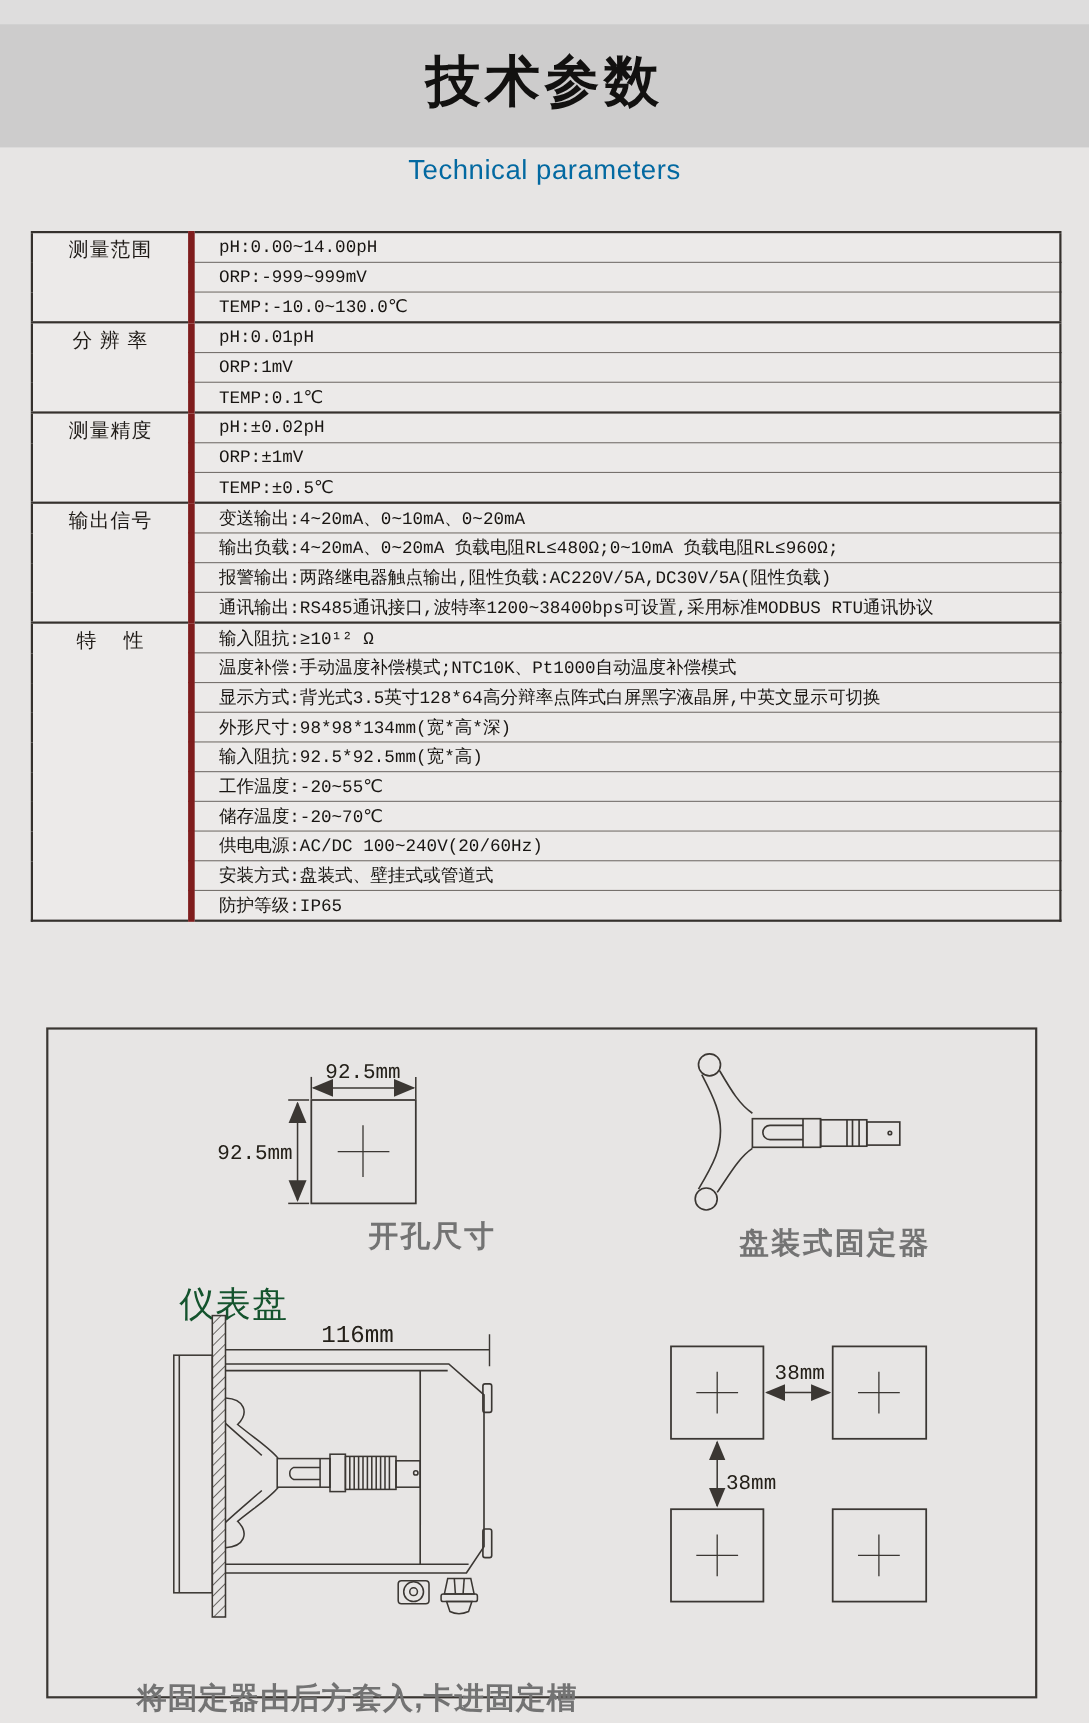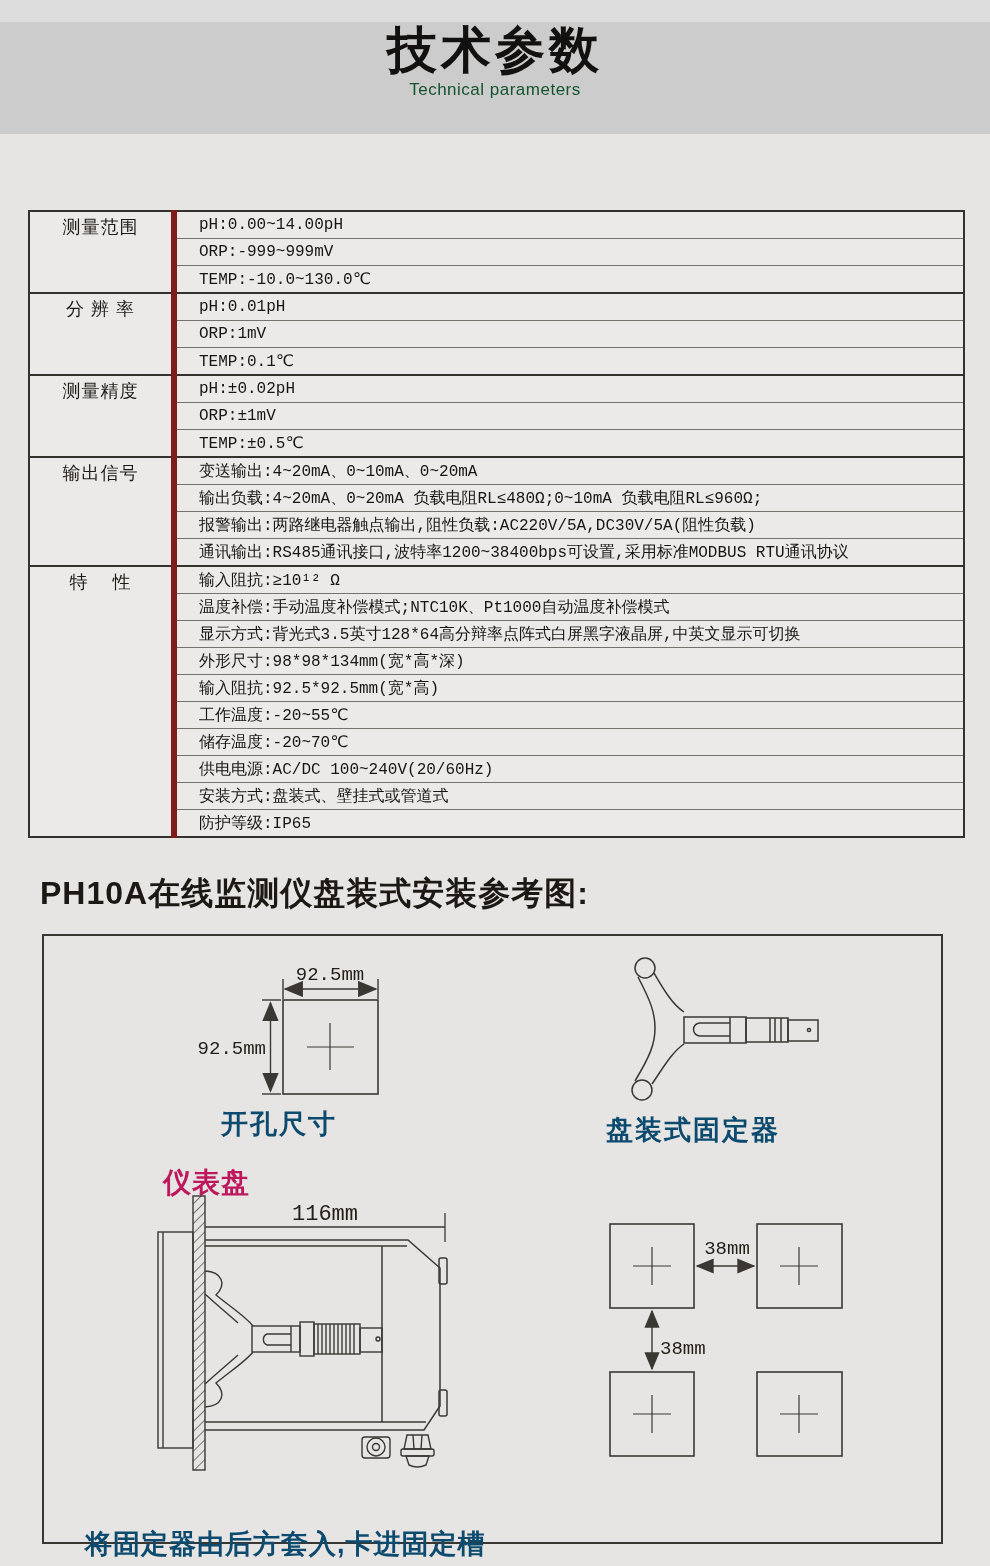--- a/index.html
+++ b/index.html
@@ -1,43 +1,43 @@
 <!DOCTYPE html>
 <html><head>
 <meta charset="utf-8">
 <style>
   html,body{margin:0;padding:0;background:#e7e5e4;}
   #page{position:relative;width:990px;height:1566px;overflow:hidden;background:#e7e5e4;
         font-family:"Liberation Sans","DejaVu Sans",sans-serif;color:#242019;}
   .topstrip{position:absolute;left:0;top:0;width:990px;height:22px;background:#dedddd;}
   .band{position:absolute;left:0;top:22px;width:990px;height:112px;background:#cdcccc;text-align:center;}
-  .band h1{margin:0;padding-top:0;font-size:50px;line-height:56px;font-weight:bold;
+  .band h1{margin:0;padding-top:24px;font-size:50px;line-height:56px;font-weight:bold;
            letter-spacing:4px;color:#121110;}
-  .band .sub{font-size:17px;line-height:24px;color:#14532d;letter-spacing:.5px;}
+  .band .sub{font-size:25px;line-height:24px;color:#0369a1;letter-spacing:.5px;margin-top:41px;}
 
   table.spec{position:absolute;left:28px;top:210px;width:937px;border-collapse:collapse;
              background:#eceae9;border:2px solid #35312d;table-layout:fixed;}
   .spec col.c1{width:145px;}
   .spec td{height:26px;padding:0;}
   .spec td.lbl{border-right:6px solid #7f1d1d;text-align:center;vertical-align:top;
                padding-top:3px;font-size:18px;font-weight:500;white-space:pre;
                letter-spacing:1px;color:#1f1b17;}
   .spec td.val{border-top:1px solid #76716d;padding-left:22px;font-size:16px;white-space:nowrap;
                font-family:"Liberation Mono","DejaVu Sans Mono","DejaVu Sans",monospace;color:#181512;}
   .spec tr.gs td{border-top:2px solid #35312d;}
 
   .section-title{position:absolute;left:40px;top:872px;font-size:32px;font-weight:600;
                  letter-spacing:1px;color:#1c1814;}
 
   .diagram{position:absolute;left:42px;top:934px;width:897px;height:606px;
            border:2px solid #3a3632;}
   .diagram .abs{position:absolute;}
-  .cap{position:absolute;text-align:left;font-size:27px;font-weight:600;
-       letter-spacing:2px;color:#0c4a6e;}
-  .small-label{position:absolute;font-size:28px;font-weight:700;letter-spacing:1px;color:#be185d;}
+  .cap{position:absolute;text-align:right;font-size:27px;font-weight:600;
+       letter-spacing:2px;color:#737373;}
+  .small-label{position:absolute;font-size:32px;font-weight:400;letter-spacing:1px;color:#14532d;}
 
   svg{display:block;}
   .ln{stroke:#3b3733;fill:none;}
   .dimtext{font-family:"Liberation Mono","DejaVu Sans Mono",monospace;fill:#242019;}
   .arrfill{fill:#3b3733;}
 </style>
 </head>
 <body>
 
 <div id="page">
@@ -129,21 +129,20 @@
         </tr>
       <tr>
           <td class="val">安装方式:盘装式、壁挂式或管道式</td>
         </tr>
       <tr>
           <td class="val">防护等级:IP65</td>
         </tr>
     </tbody>
   </table>
 
-  <div class="section-title">PH10A在线监测仪盘装式安装参考图:</div>
 
   <div class="diagram">
 
     <svg class="abs" style="left:146px;top:14px;" width="230" height="190" viewBox="0 0 230 190">
       <defs>
         <marker id="ah1" viewBox="0 0 12 10" refX="11" refY="5" markerWidth="14" markerHeight="12" orient="auto-start-reverse">
           <path d="M0,0L12,5L0,10z" class="arrfill"></path>
         </marker>
       </defs>
       <rect x="93" y="50" width="95" height="94" class="ln" stroke-width="1.6"></rect>

